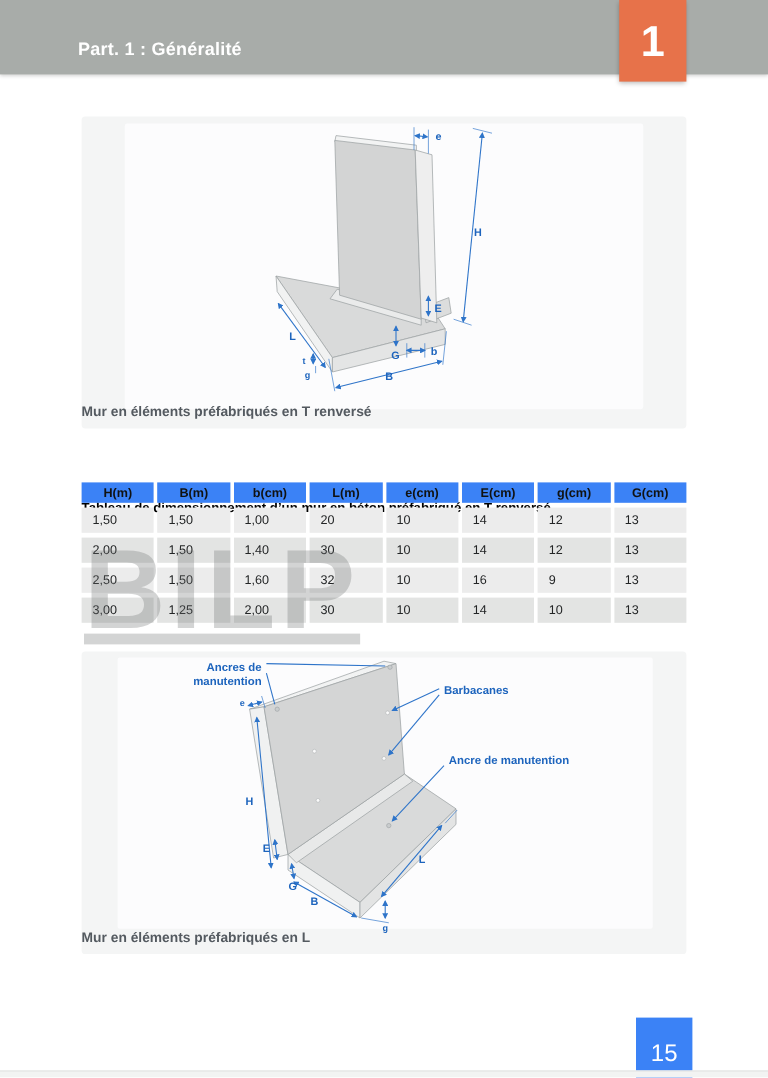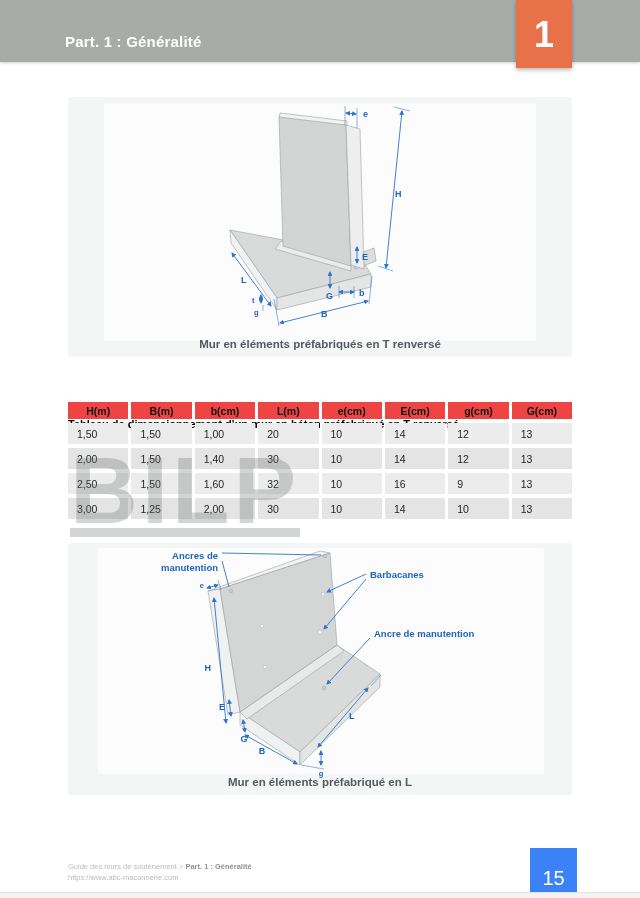--- a/index.html
+++ b/index.html
@@ -14,30 +14,30 @@
     font-weight:bold;color:#ffffff;letter-spacing:.2px;}
   .chapter-box{position:absolute;left:516px;top:0;width:56px;height:68px;
     background:#e7724a;box-shadow:0 2px 4px rgba(0,0,0,.28);
     display:flex;align-items:center;justify-content:center;z-index:3;}
   .chapter-num{color:#ffffff;font-size:36px;font-weight:bold;margin-top:2px;}
 
   
   .figure{position:absolute;left:68px;width:504px;background:#f4f5f5;border-radius:3px;}
   #fig1{top:97px;height:260px;}
   #fig2{top:543px;height:252px;}
-  .fig-caption{position:absolute;bottom:7px;left:0;width:100%;text-align:center;
+  .fig-caption{position:absolute;bottom:7px;left:0;width:100%;
     font-size:11.5px;font-weight:bold;color:#545a60;}
   .figsvg{position:absolute;top:0;left:0;display:block;}
 
   
   .table-title{position:absolute;left:68px;top:382px;font-size:11px;
     font-weight:bold;color:#000000;z-index:2;margin-top:36px;}
   .dim-table{position:absolute;left:68px;top:402px;width:504px;display:grid;
     grid-template-columns:repeat(8,1fr);gap:4px 3px;z-index:2;}
-  .th{height:17px;background:#ef4444;color:#101212;font-size:10.5px;font-weight:bold;
+  .th{height:17px;background:#3b82f6;color:#101212;font-size:10.5px;font-weight:bold;
     display:flex;align-items:center;justify-content:center;}
   .td{height:21px;font-size:10.5px;color:#232526;display:flex;align-items:center;
     padding-left:9px;box-sizing:border-box;text-align:right;}
   .row-a{background:#ececec;}
   .row-b{background:#e3e4e3;}
 
   
   .wm{position:absolute;left:70px;color:rgba(110,112,111,.30);font-weight:bold;
     white-space:nowrap;z-index:5;pointer-events:none;}
   .wm1{top:383px;font-size:72px;line-height:72px;letter-spacing:11px;}
@@ -230,25 +230,21 @@
       <g>
         <text class="dim-label-sm" x="136" y="45" text-anchor="end">e</text>
         <text class="dim-label" x="143" y="128" text-anchor="end">H</text>
         <text class="dim-label" x="157" y="167" text-anchor="end">E</text>
         <text class="dim-label" x="176" y="199" text-anchor="middle">G</text>
         <text class="dim-label" x="194" y="211" text-anchor="middle">B</text>
         <text class="dim-label" x="281" y="176">L</text>
         <text class="dim-label-sm" x="253" y="233" text-anchor="middle">g</text>
       </g>
     </svg>
-    <div class="fig-caption">Mur en éléments préfabriqué en L</div>
-  </div>
-
-  <div class="footer">
-    <div><span>Guide des murs de soutènement &gt; </span><span class="crumb-bold">Part. 1 : Généralité</span></div>
-    <div>https://www.abc-maconnerie.com</div>
-  </div>
+    <div class="fig-caption">Mur en éléments préfabriqués en L</div>
+  </div>
+
   <div class="page-num">
     <span>15</span>
   </div>
   <div class="bottom-strip"></div>
 
 </div>
 
 </body></html>

